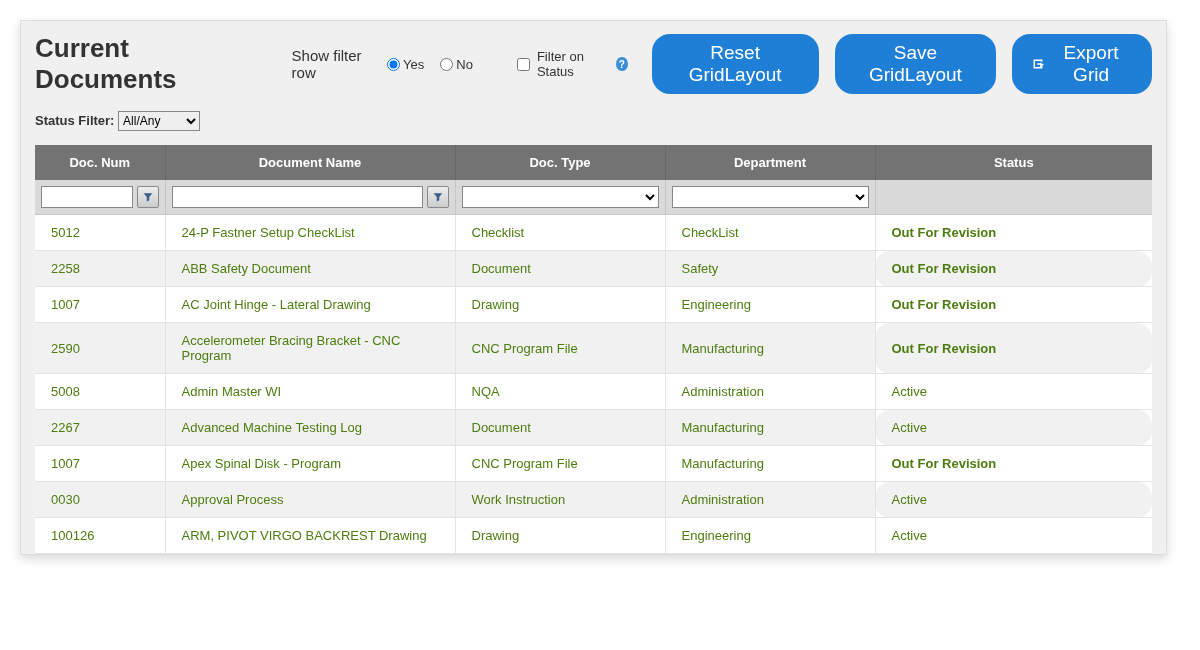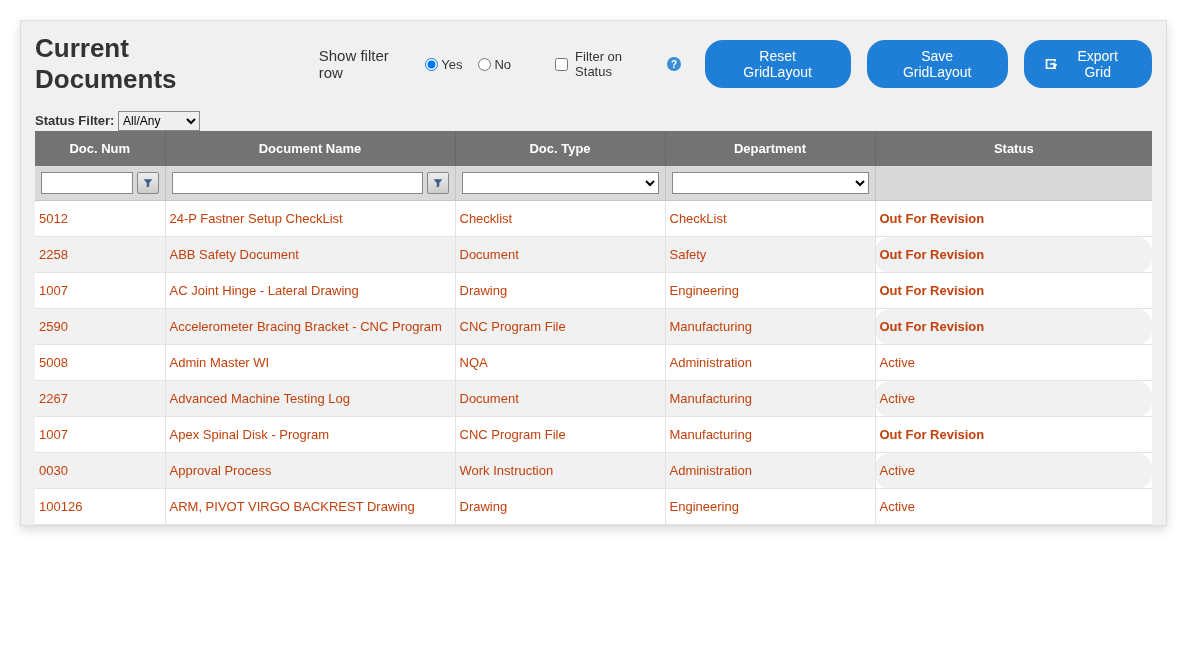--- a/index.html
+++ b/index.html
@@ -43,28 +43,28 @@
     background:#3a8ed6; color:#fff; font-size:10px; font-weight:bold;
     margin-left:4px;
   }
   .spacer { flex: 1; }
   .btn {
     background:#1f7fd6;
     color:#fff;
     border:none;
     border-radius:18px;
     padding:8px 20px;
-    font-size:14px;
+    font-size:19px;
     cursor:pointer;
     margin-left:8px;
     display:inline-flex; align-items:center; gap:6px;
   }
   .btn svg { fill:#fff; }
   .status-filter-row {
-    font-size:13px; font-weight:700; margin-bottom:0;
+    font-size:13px; font-weight:700; margin-bottom:14px;
   }
   .status-filter-row select {
     font-weight:normal; font-size:12px; height:20px; width:82px; border:1px solid #888;
   }
 
   table.grid {
     width:100%;
     border-collapse: collapse;
     background:#fff;
     font-size:13px;
@@ -94,24 +94,24 @@
     width:22px; height:22px; border:1px solid #888;
     background:linear-gradient(#eee,#ccc);
     display:inline-flex;align-items:center;justify-content:center;
     cursor:pointer;
     border-radius:2px;
   }
   .filter-select {
     width:100%; height:22px; border:1px solid #888; background:#fff; font-size:12px;
   }
   table.grid tbody tr td {
-    padding:10px 4px;
+    padding:10px 16px;
     border-bottom:1px solid #e3e3e3;
     border-right:1px solid #e3e3e3;
-    color:#c2410c;
+    color:#4d7c0f;
   }
   table.grid tbody tr td:last-child{ border-right:none;border-radius:15px; }
   table.grid tbody tr:nth-child(even) td { background:#f1f1f1; }
   .status-out { color:#c40000; font-weight:700; }
   .col-num   { width:130px; }
   .col-name  { width:290px; }
   .col-type  { width:210px; }
   .col-dept  { width:210px; }
   .col-status{ width:auto; }
 </style>

